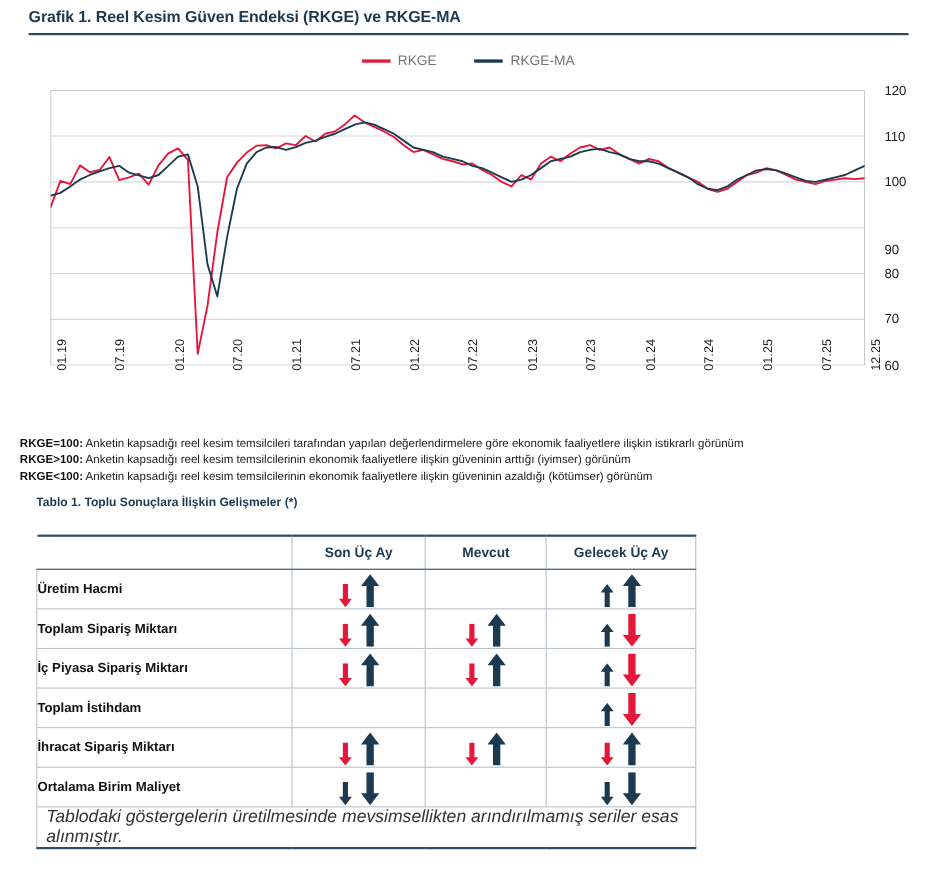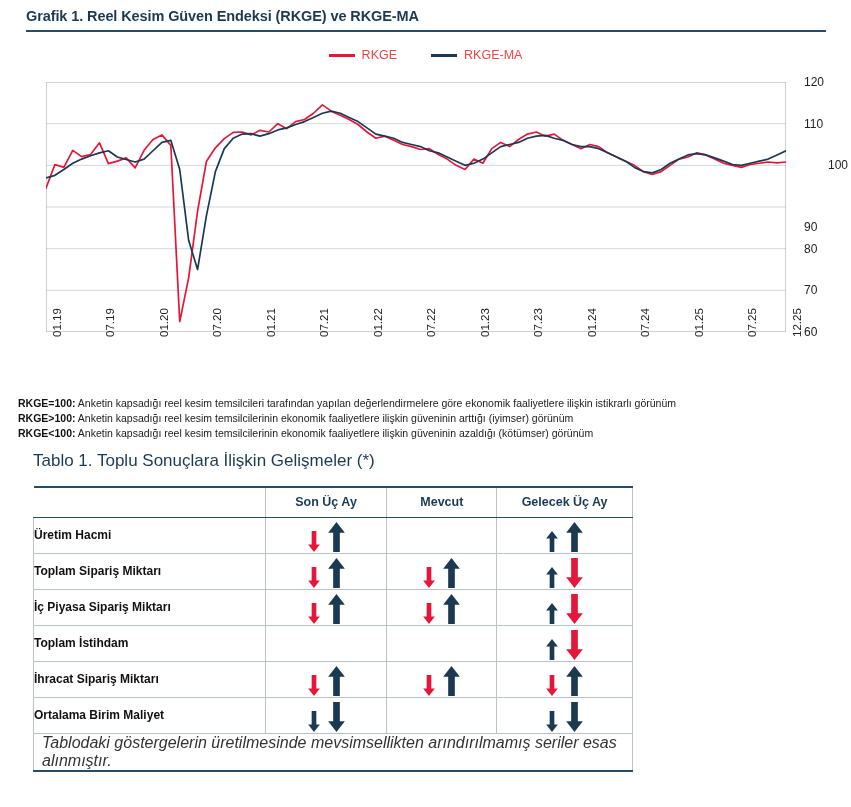--- a/index.html
+++ b/index.html
@@ -30,21 +30,21 @@
 
   
   .legend {
     position: absolute;
     left: 0; top: 48px;
     width: 851px;
     display: flex;
     justify-content: center;
     gap: 34px;
     font-size: 12.5px;
-    color: #ef4444;
+    color: #737373;
   }
   .legend-item { display: flex; align-items: center; gap: 7px; }
   .legend-swatch { width: 26px; height: 3px; display: inline-block; }
 
   
   .chart-wrap {
     position: absolute;
     left: 26px; top: 72px;
     width: 800px; height: 275px;
   }
@@ -88,22 +88,22 @@
     line-height: 1.42;
     color: #1a1a1a;
   }
   .notes div { white-space: nowrap; }
   .notes b { color: #111; }
 
   
   .table-title {
     position: absolute;
     left: 33px; top: 451px;
-    font-size: 17px;
-    font-weight: normal;
+    font-size: 11px;
+    font-weight: bold;
     color: #1b3a52;
   }
 
   
   .tbl {
     position: absolute;
     left: 33px; top: 486px;
     width: 600px;
     border-collapse: collapse;
     font-size: 12px;
@@ -188,21 +188,21 @@
         <line x1="0" x2="0" y1="0" y2="250" stroke="#9aa4ad" stroke-width="1"></line>
         <line x1="740" x2="740" y1="0" y2="250" stroke="#9aa4ad" stroke-width="1"></line>
         <polyline points="0.00,106.25 8.92,82.50 17.83,85.42 26.75,68.33 35.66,74.58 44.58,72.50 53.49,60.83 62.41,81.67 71.33,79.17 80.24,75.83 89.16,85.83 98.07,68.33 106.99,57.50 115.90,52.92 124.82,63.33 133.73,239.58 142.65,195.83 151.57,129.17 160.48,79.17 169.40,65.83 178.31,56.67 187.23,50.42 196.14,50.00 205.06,52.92 213.98,48.33 222.89,50.00 231.81,41.67 240.72,46.67 249.64,39.58 258.55,37.50 267.47,31.25 276.39,22.92 285.30,29.17 294.22,33.33 303.13,37.50 312.05,42.50 320.96,50.00 329.88,56.25 338.80,54.17 347.71,58.33 356.63,62.50 365.54,64.58 374.46,67.50 383.37,66.67 392.29,72.50 401.20,77.08 410.12,83.33 419.04,87.50 427.95,77.08 436.87,81.25 445.78,66.67 454.70,60.42 463.61,64.58 472.53,57.50 481.45,52.08 490.36,50.00 499.28,54.17 508.19,52.08 517.11,58.33 526.02,62.50 534.94,66.67 543.86,62.50 552.77,64.58 561.69,70.83 570.60,75.00 579.52,79.17 588.43,83.33 597.35,89.58 606.27,92.50 615.18,89.58 624.10,83.33 633.01,77.08 641.93,75.00 650.84,70.83 659.76,72.92 668.67,77.08 677.59,81.25 686.51,83.33 695.42,85.42 704.34,82.50 713.25,81.25 722.17,80.00 731.08,80.83 740.00,80.00" fill="none" stroke="#e4173a" stroke-width="1.7" stroke-linejoin="round" stroke-linecap="round"></polyline>
         <polyline points="0.00,95.83 8.92,93.33 17.83,87.50 26.75,81.25 35.66,77.08 44.58,73.75 53.49,70.83 62.41,68.75 71.33,75.00 80.24,77.50 89.16,80.00 98.07,77.08 106.99,68.75 115.90,60.42 124.82,58.33 133.73,87.50 142.65,158.33 151.57,187.50 160.48,133.33 169.40,89.58 178.31,66.67 187.23,56.25 196.14,52.08 205.06,51.67 213.98,54.17 222.89,51.67 231.81,47.92 240.72,45.83 249.64,42.50 258.55,39.58 267.47,35.42 276.39,31.25 285.30,29.17 294.22,31.25 303.13,35.42 312.05,39.58 320.96,45.83 329.88,52.08 338.80,54.17 347.71,56.25 356.63,60.42 365.54,62.50 374.46,64.58 383.37,68.75 392.29,70.83 401.20,75.00 410.12,79.17 419.04,83.33 427.95,81.25 436.87,77.08 445.78,70.83 454.70,64.58 463.61,62.50 472.53,60.42 481.45,56.25 490.36,54.17 499.28,53.33 508.19,56.25 517.11,58.33 526.02,62.50 534.94,64.58 543.86,64.58 552.77,66.67 561.69,70.83 570.60,75.00 579.52,79.17 588.43,85.42 597.35,89.58 606.27,90.83 615.18,87.50 624.10,81.25 633.01,77.08 641.93,72.92 650.84,71.67 659.76,72.92 668.67,75.83 677.59,79.17 686.51,82.50 695.42,83.33 704.34,81.25 713.25,79.17 722.17,77.08 731.08,72.92 740.00,68.75" fill="none" stroke="#1b3a52" stroke-width="1.7" stroke-linejoin="round" stroke-linecap="round"></polyline>
       </svg>
     <div class="ylabels" id="ylabels">
         <div class="ylabel" style="top: 250px;">60</div>
         <div class="ylabel" style="top: 208.333px;">70</div>
         <div class="ylabel" style="top: 166.667px;">80</div>
         <div class="ylabel" style="top: 125px; margin-top: 20px;">90</div>
-        <div class="ylabel" style="top: 83.3333px; margin-left: 24px;">100</div>
+        <div class="ylabel" style="top: 83.3333px;">100</div>
         <div class="ylabel" style="top: 41.6667px;">110</div>
         <div class="ylabel" style="top: 0px;">120</div>
       </div>
     <div class="xlabels" id="xlabels">
         <div class="xlabel" style="left: 5px; top: 3px;">01.19</div>
         <div class="xlabel" style="left: 58.494px; top: 3px;">07.19</div>
         <div class="xlabel" style="left: 111.988px; top: 3px;">01.20</div>
         <div class="xlabel" style="left: 165.482px; top: 3px;">07.20</div>
         <div class="xlabel" style="left: 218.976px; top: 3px;">01.21</div>
         <div class="xlabel" style="left: 272.47px; top: 3px;">07.21</div>

